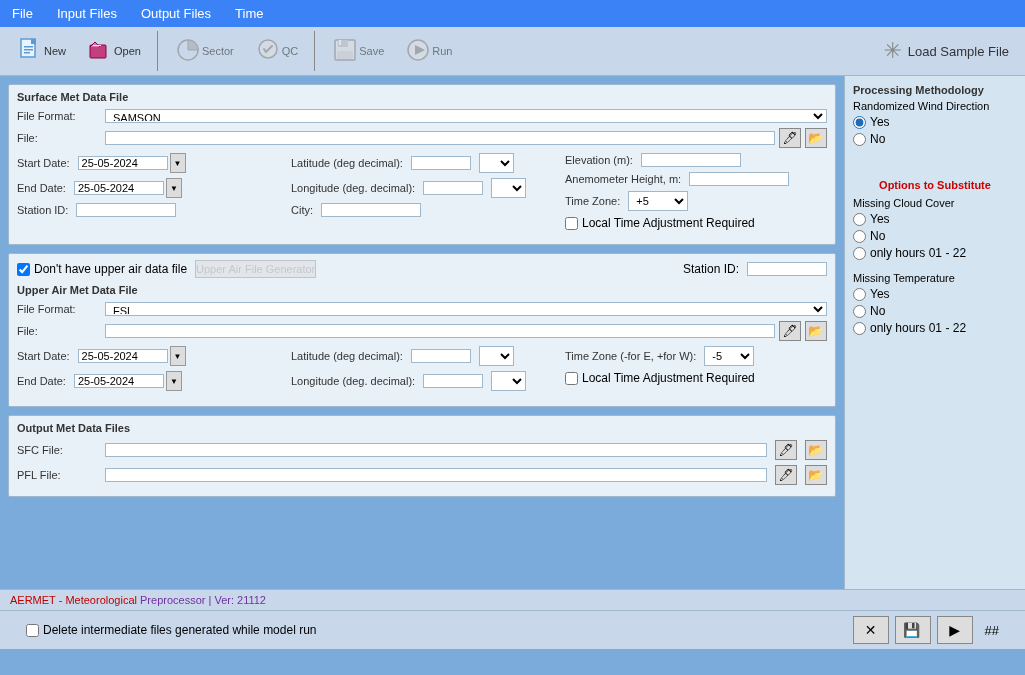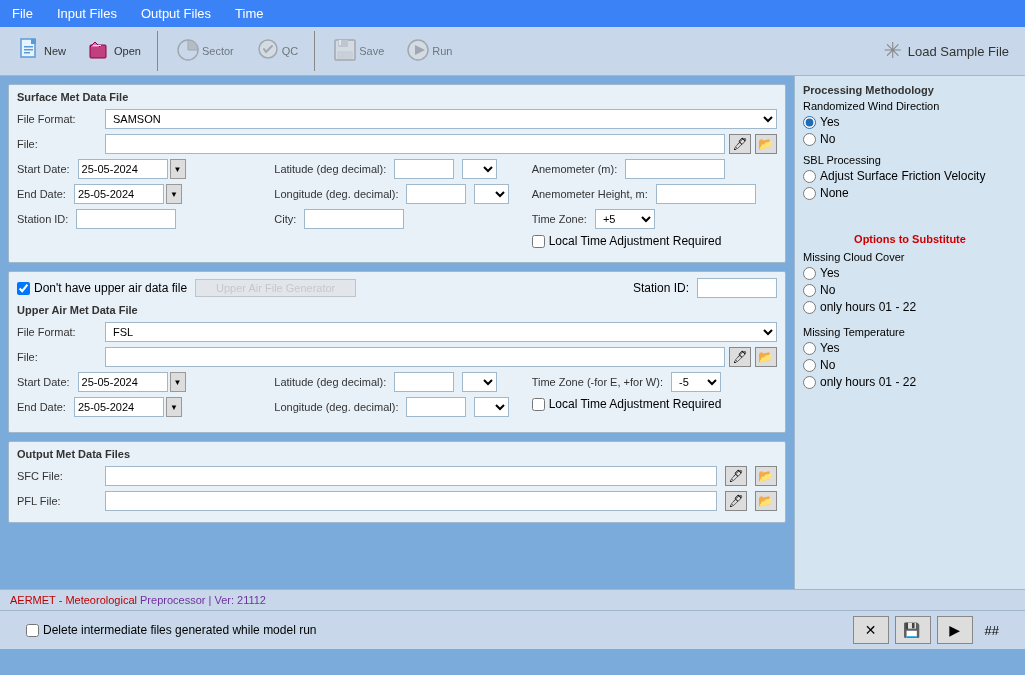--- a/index.html
+++ b/index.html
@@ -17,33 +17,33 @@
     .load-sample-btn { display: flex; align-items: center; gap: 6px; cursor: pointer; background: none; border: none; font-size: 13px; color: #333; padding: 4px 8px; }
     .asterisk-icon { color: #888; font-size: 22px; }
     
     
     .main-content { display: flex; gap: 0; height: calc(675px - 90px - 32px - 40px); }
     
     
     .left-panel { flex: 1; padding: 8px; overflow-y: auto; }
     
     
-    .right-panel { width: 231px; background: #d4e4f0; border-left: 1px solid #a0b8cc; padding: 8px; overflow-y: auto; }
+    .right-panel { width: 181px; background: #d4e4f0; border-left: 1px solid #a0b8cc; padding: 8px; overflow-y: auto; }
     
     
     .section-box { background: #e8f0f8; border: 1px solid #a0b8cc; border-radius: 2px; margin-bottom: 8px; padding: 6px 8px; }
     .section-title { font-weight: bold; font-size: 11px; margin-bottom: 6px; color: #333; }
     
     
     .form-row { display: flex; align-items: center; margin-bottom: 5px; gap: 8px; }
     .form-label { color: #333; min-width: 80px; font-size: 11px; white-space: nowrap; }
     .form-label-sm { color: #333; font-size: 11px; white-space: nowrap; }
     
     
-    input[type="text"], select { border: 1px solid #a0b8cc; background: white; font-size: 11px; padding: 1px 3px; height: 20px; }
+    input[type="text"], select { border: 1px solid #a0b8cc; background: white; font-size: 11px; padding: 1px 3px; height: 14px; }
     .input-full { flex: 1; }
     .input-date { width: 90px; }
     .input-small { width: 60px; }
     .input-medium { width: 100px; }
     
     
     select { appearance: auto; }
     
     
     .file-row { display: flex; align-items: center; gap: 4px; }
@@ -231,21 +231,21 @@
             </select>
           </div>
           <div class="form-row">
             <span class="form-label-sm">City:</span>
             <input type="text" class="input-medium" style="">
           </div>
         </div>
 
         <div style="flex:1;">
           <div class="form-row">
-            <span class="form-label-sm">Anemometer (m):</span>
+            <span class="form-label-sm">Elevation (m):</span>
             <input type="text" class="input-medium" style="">
           </div>
           <div class="form-row">
             <span class="form-label-sm">Anemometer Height, m:</span>
             <input type="text" class="input-medium" style="">
           </div>
           <div class="form-row">
             <span class="form-label-sm">Time Zone:</span>
             <select style="width:60px;height:20px;">
               <option>+5</option><option>+4</option><option>+6</option>
@@ -259,21 +259,21 @@
       </div>
     </div>
 
     <div class="section-box">
 
       <div class="upper-air-header">
         <div class="checkbox-row" style="margin:0;">
           <input type="checkbox" checked="" style="">
           <span>Don't have upper air data file</span>
         </div>
-        <button style="background:#ddd; border:1px solid #999; padding:2px 20px; font-size:11px; opacity:0.5; cursor:not-allowed;" disabled="">
+        <button style="background:#ddd; border:1px solid #999; padding:2px 0; font-size:11px; opacity:0.5; cursor:not-allowed;" disabled="">
           <span>Upper Air File Generator</span>
         </button>
         <span style="margin-left:auto;">Station ID:</span>
         <input type="text" style="width: 80px;">
       </div>
 
       <div class="section-title">Upper Air Met Data File</div>
 
       <div class="form-row">
         <span class="form-label">File Format:</span>
@@ -373,31 +373,20 @@
         <div class="radio-row">
           <input type="radio" name="rand_wind" checked="" class="checked-blue" style="">
           <span>Yes</span>
         </div>
         <div class="radio-row">
           <input type="radio" name="rand_wind" style="">
           <span>No</span>
         </div>
       </div>
 
-      <div style="margin-bottom:8px;">
-        <div style="font-size:11px; margin-bottom:3px;">SBL Processing</div>
-        <div class="radio-row">
-          <input type="radio" name="sbl" style="">
-          <span>Adjust Surface Friction Velocity</span>
-        </div>
-        <div class="radio-row">
-          <input type="radio" name="sbl" style="">
-          <span>None</span>
-        </div>
-      </div>
     </div>
 
     <div class="options-sub-title">Options to Substitute</div>
 
     <div class="rp-section">
       <div style="font-size:11px; margin-bottom:3px;">Missing Cloud Cover</div>
       <div class="radio-row">
         <input type="radio" name="cloud" style="">
         <span>Yes</span>
       </div>

